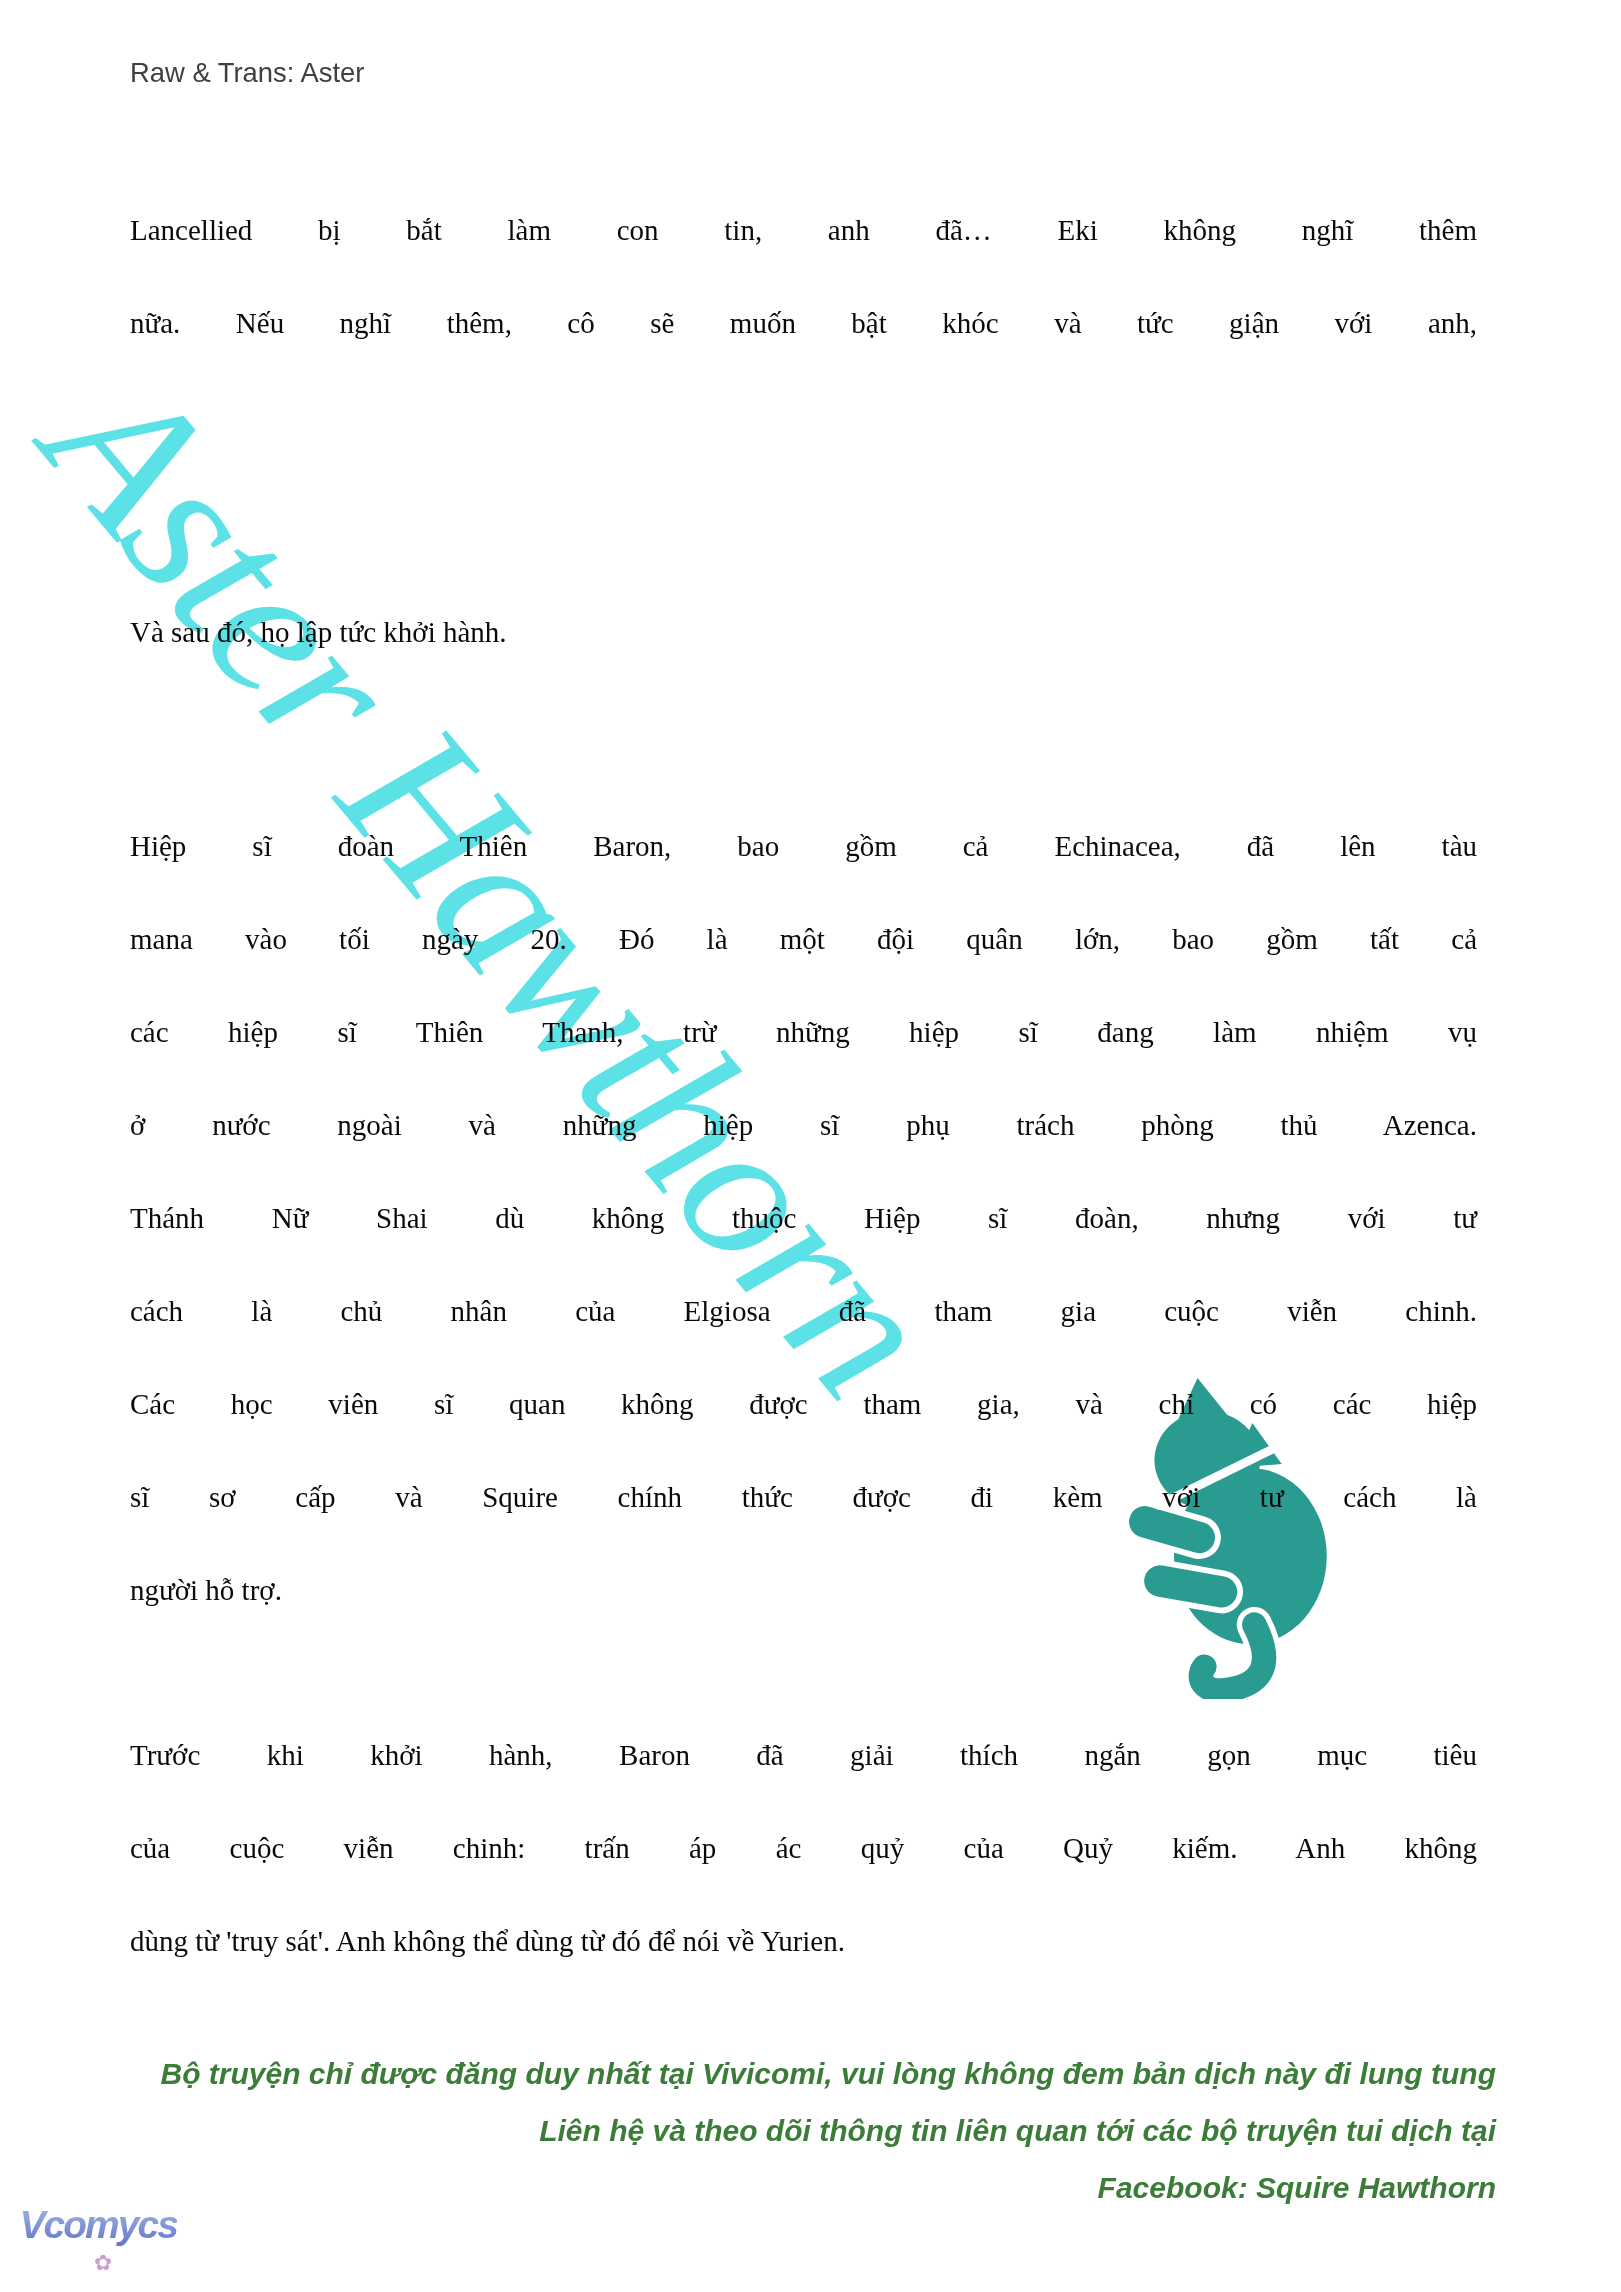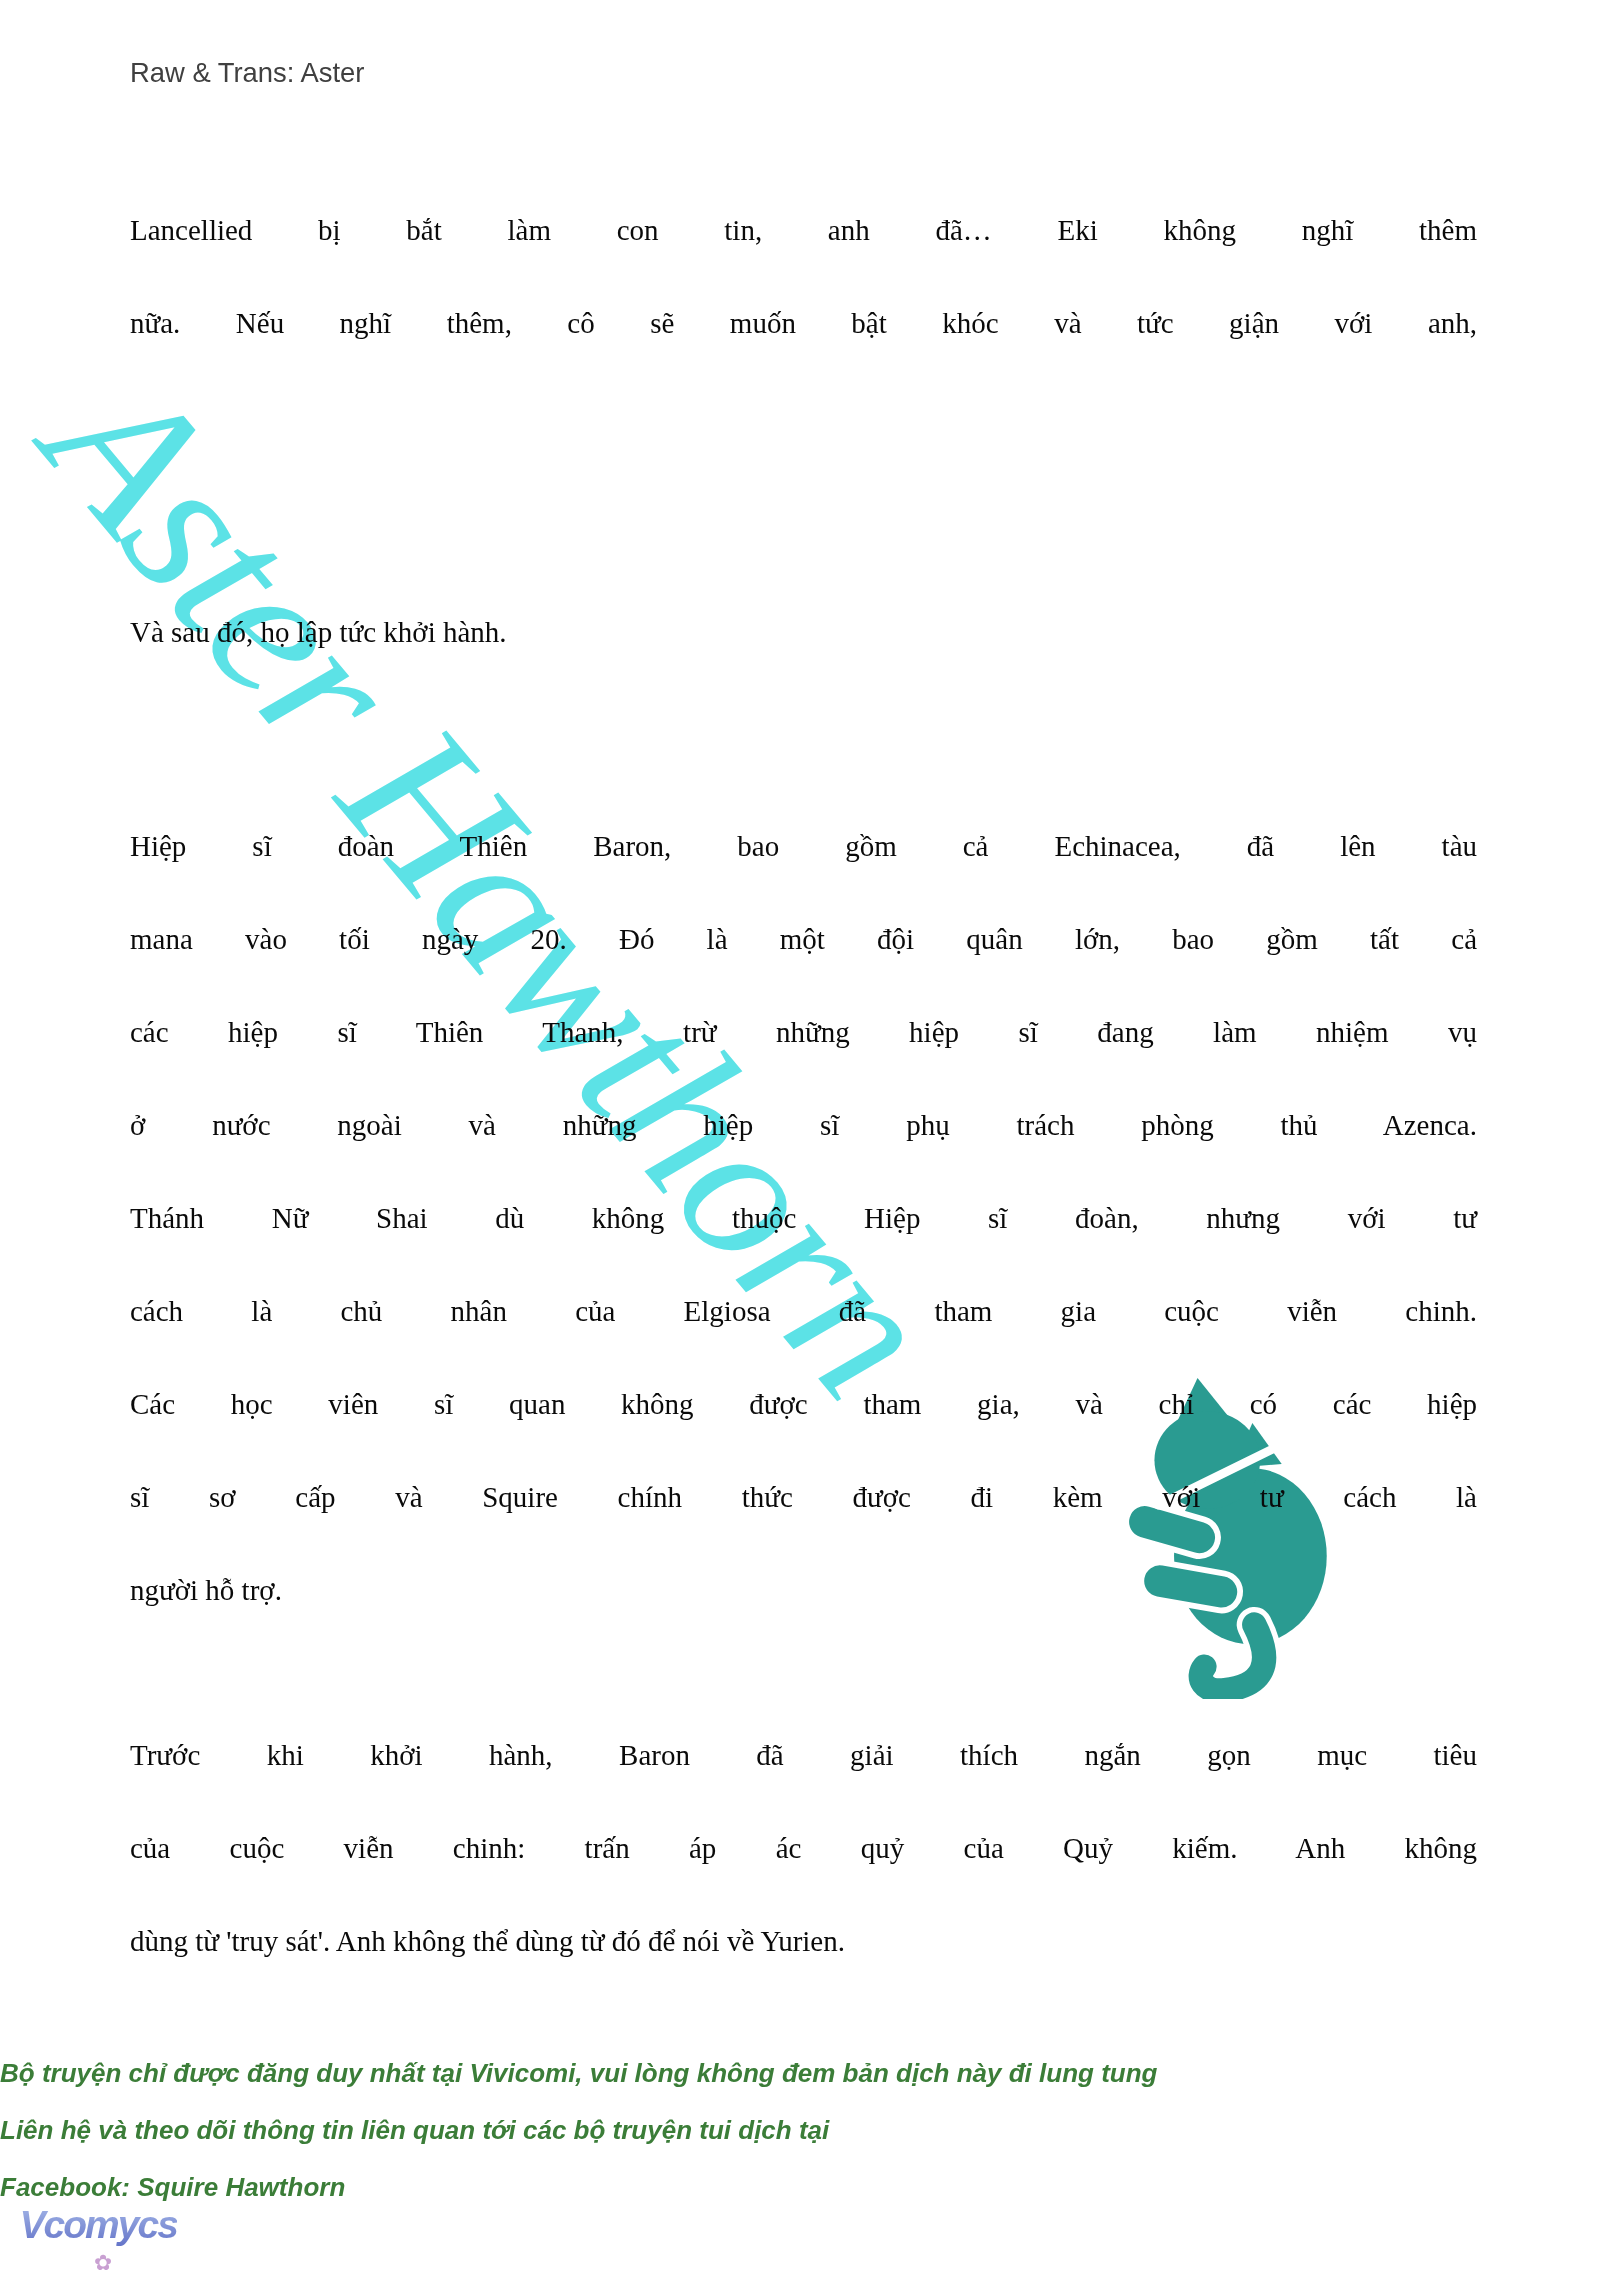--- a/index.html
+++ b/index.html
@@ -75,25 +75,25 @@
   .p2 { top: 586px; }
   .p3 { top: 800px; }
   .p4 { top: 1709px; }
 
   
   .footer {
     position: absolute;
     left: 0;
     top: 2045px;
     width: 1496px;
-    text-align: left;
+    text-align: right;
     font-family: "Liberation Sans", sans-serif;
     font-weight: bold;
     font-style: italic;
-    font-size: 26px;
+    font-size: 30px;
     line-height: 57px;
     color: var(--footer-green, #3B7D38);
     z-index: 4;
   }
 
   
   .logo {
     position: absolute;
     left: 19.6px;
     top: 2203px;

